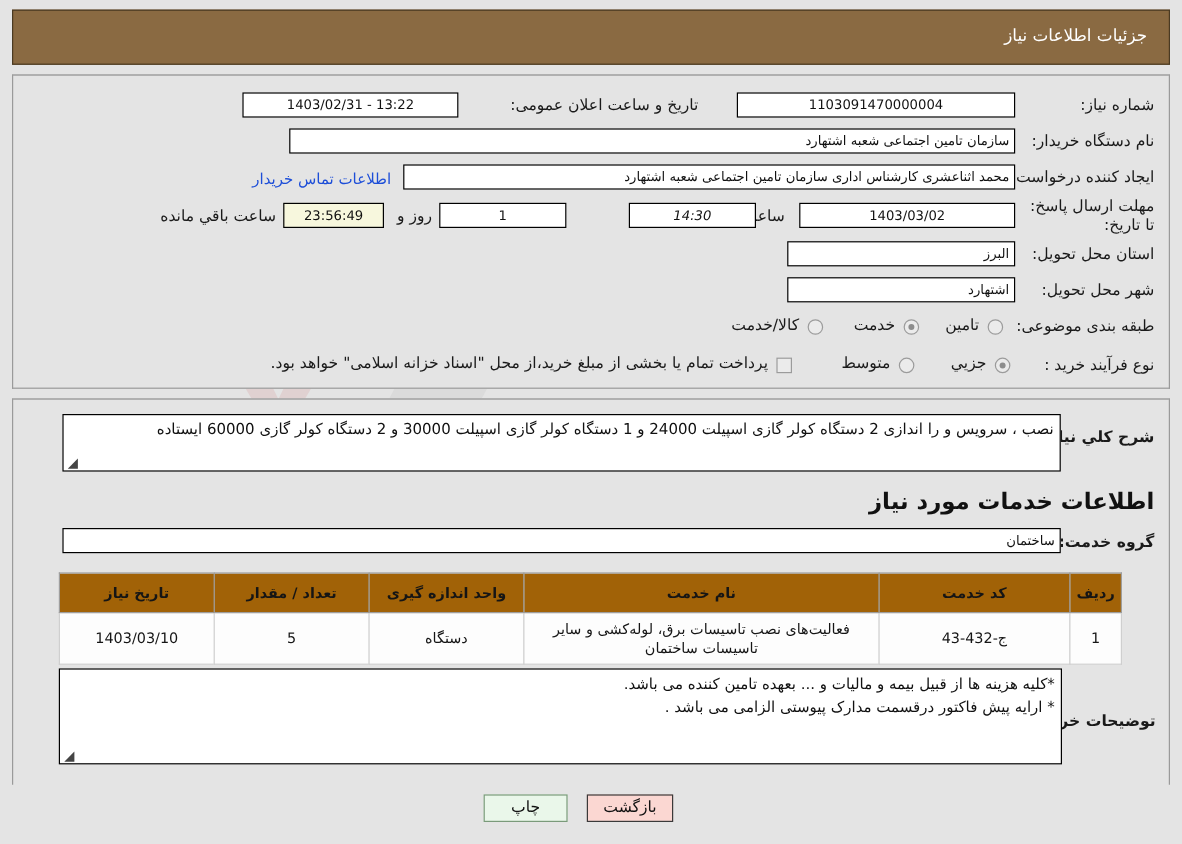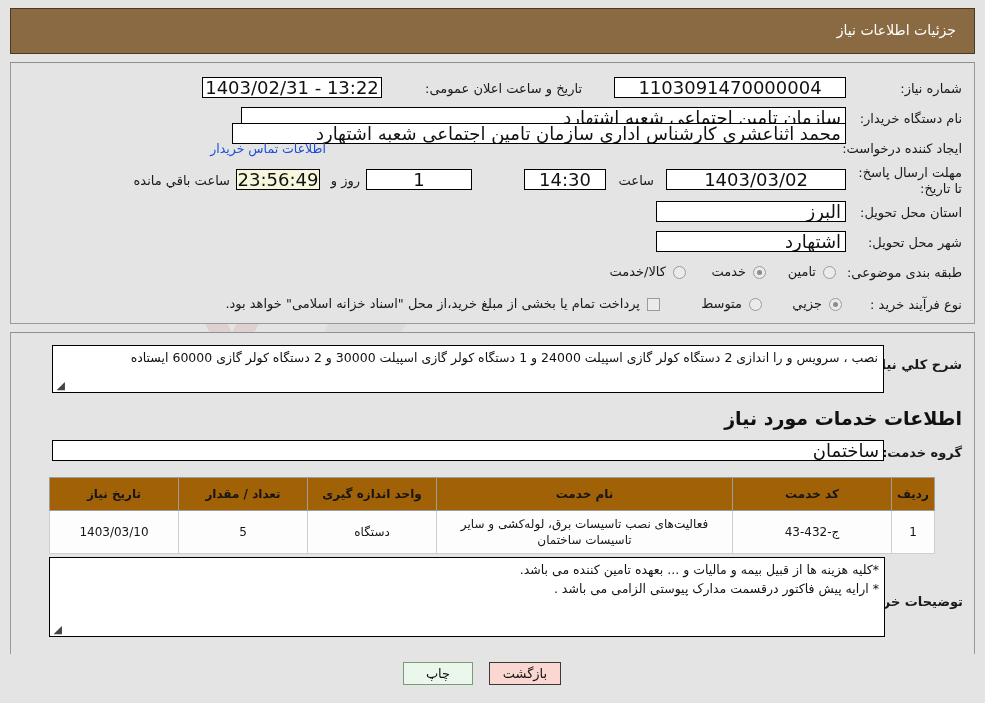--- a/index.html
+++ b/index.html
@@ -56,21 +56,21 @@
     white-space: nowrap;
     line-height: 15px;
   }
   .lbl.b { font-weight: bold; }
   .fld {
     position: absolute;
     background: #ffffff;
     border: 1px solid #000000;
     box-sizing: border-box;
     height: 21px;
-    font-size: 18px;
+    font-size: 11px;
     color: #111;
     line-height: 19px;
     overflow: hidden;
     white-space: nowrap;
   }
   .fld.center { text-align: center; }
   .fld.right  { text-align: right; padding-right: 4px; }
   .fld.cream  { background: #f7f7dd; }
 
   .linktxt {
@@ -253,27 +253,27 @@
     <div class="lbl" style="top:18px; right:12px;">شماره نیاز:</div>
     <div class="fld center" style="top:14px; right:128px; width:232px;">1103091470000004</div>
 
     <div class="lbl" style="top:18px; right:392px;">تاریخ و ساعت اعلان عمومی:</div>
     <div class="fld center" style="top:14px; right:592px; width:180px;">13:22 - 1403/02/31</div>
 
     <div class="lbl" style="top:48px; right:12px;">نام دستگاه خریدار:</div>
     <div class="fld right" style="top:44px; right:128px; width:605px;">سازمان تامین اجتماعی شعبه اشتهارد</div>
 
     <div class="lbl" style="top:78px; right:12px;">ایجاد کننده درخواست:</div>
-    <div class="fld right" style="top:60px; right:128px; width:614px;">محمد اثناعشری کارشناس اداری سازمان تامین اجتماعی شعبه اشتهارد</div>
+    <div class="fld right" style="top:74px; right:128px; width:510px;">محمد اثناعشری کارشناس اداری سازمان تامین اجتماعی شعبه اشتهارد</div>
     <div class="linktxt" style="top:78px; right:648px;">اطلاعات تماس خریدار</div>
 
     <div class="lbl" style="top:102px; right:12px; width:112px; white-space:normal; line-height:16px;">مهلت ارسال پاسخ: تا تاریخ:</div>
     <div class="fld center" style="top:106px; right:128px; width:180px;">1403/03/02</div>
     <div class="lbl" style="top:110px; right:320px;">ساعت</div>
-    <div class="fld center" style="top:106px; right:368px; width:82px;">14:30</div>
+    <div class="fld center" style="top:106px; right:344px; width:106px;font-style:italic;">14:30</div>
     <div class="fld center" style="top:106px; right:502px; width:106px;">1</div>
     <div class="lbl" style="top:110px; right:614px;">روز و</div>
     <div class="fld cream center" style="top:106px; right:654px; width:84px;">23:56:49</div>
     <div class="lbl" style="top:110px; right:744px;">ساعت باقي مانده</div>
 
     <div class="lbl" style="top:142px; right:12px;">استان محل تحویل:</div>
     <div class="fld right" style="top:138px; right:128px; width:190px;">البرز</div>
 
     <div class="lbl" style="top:172px; right:12px;">شهر محل تحویل:</div>
     <div class="fld right" style="top:168px; right:128px; width:190px;">اشتهارد</div>

